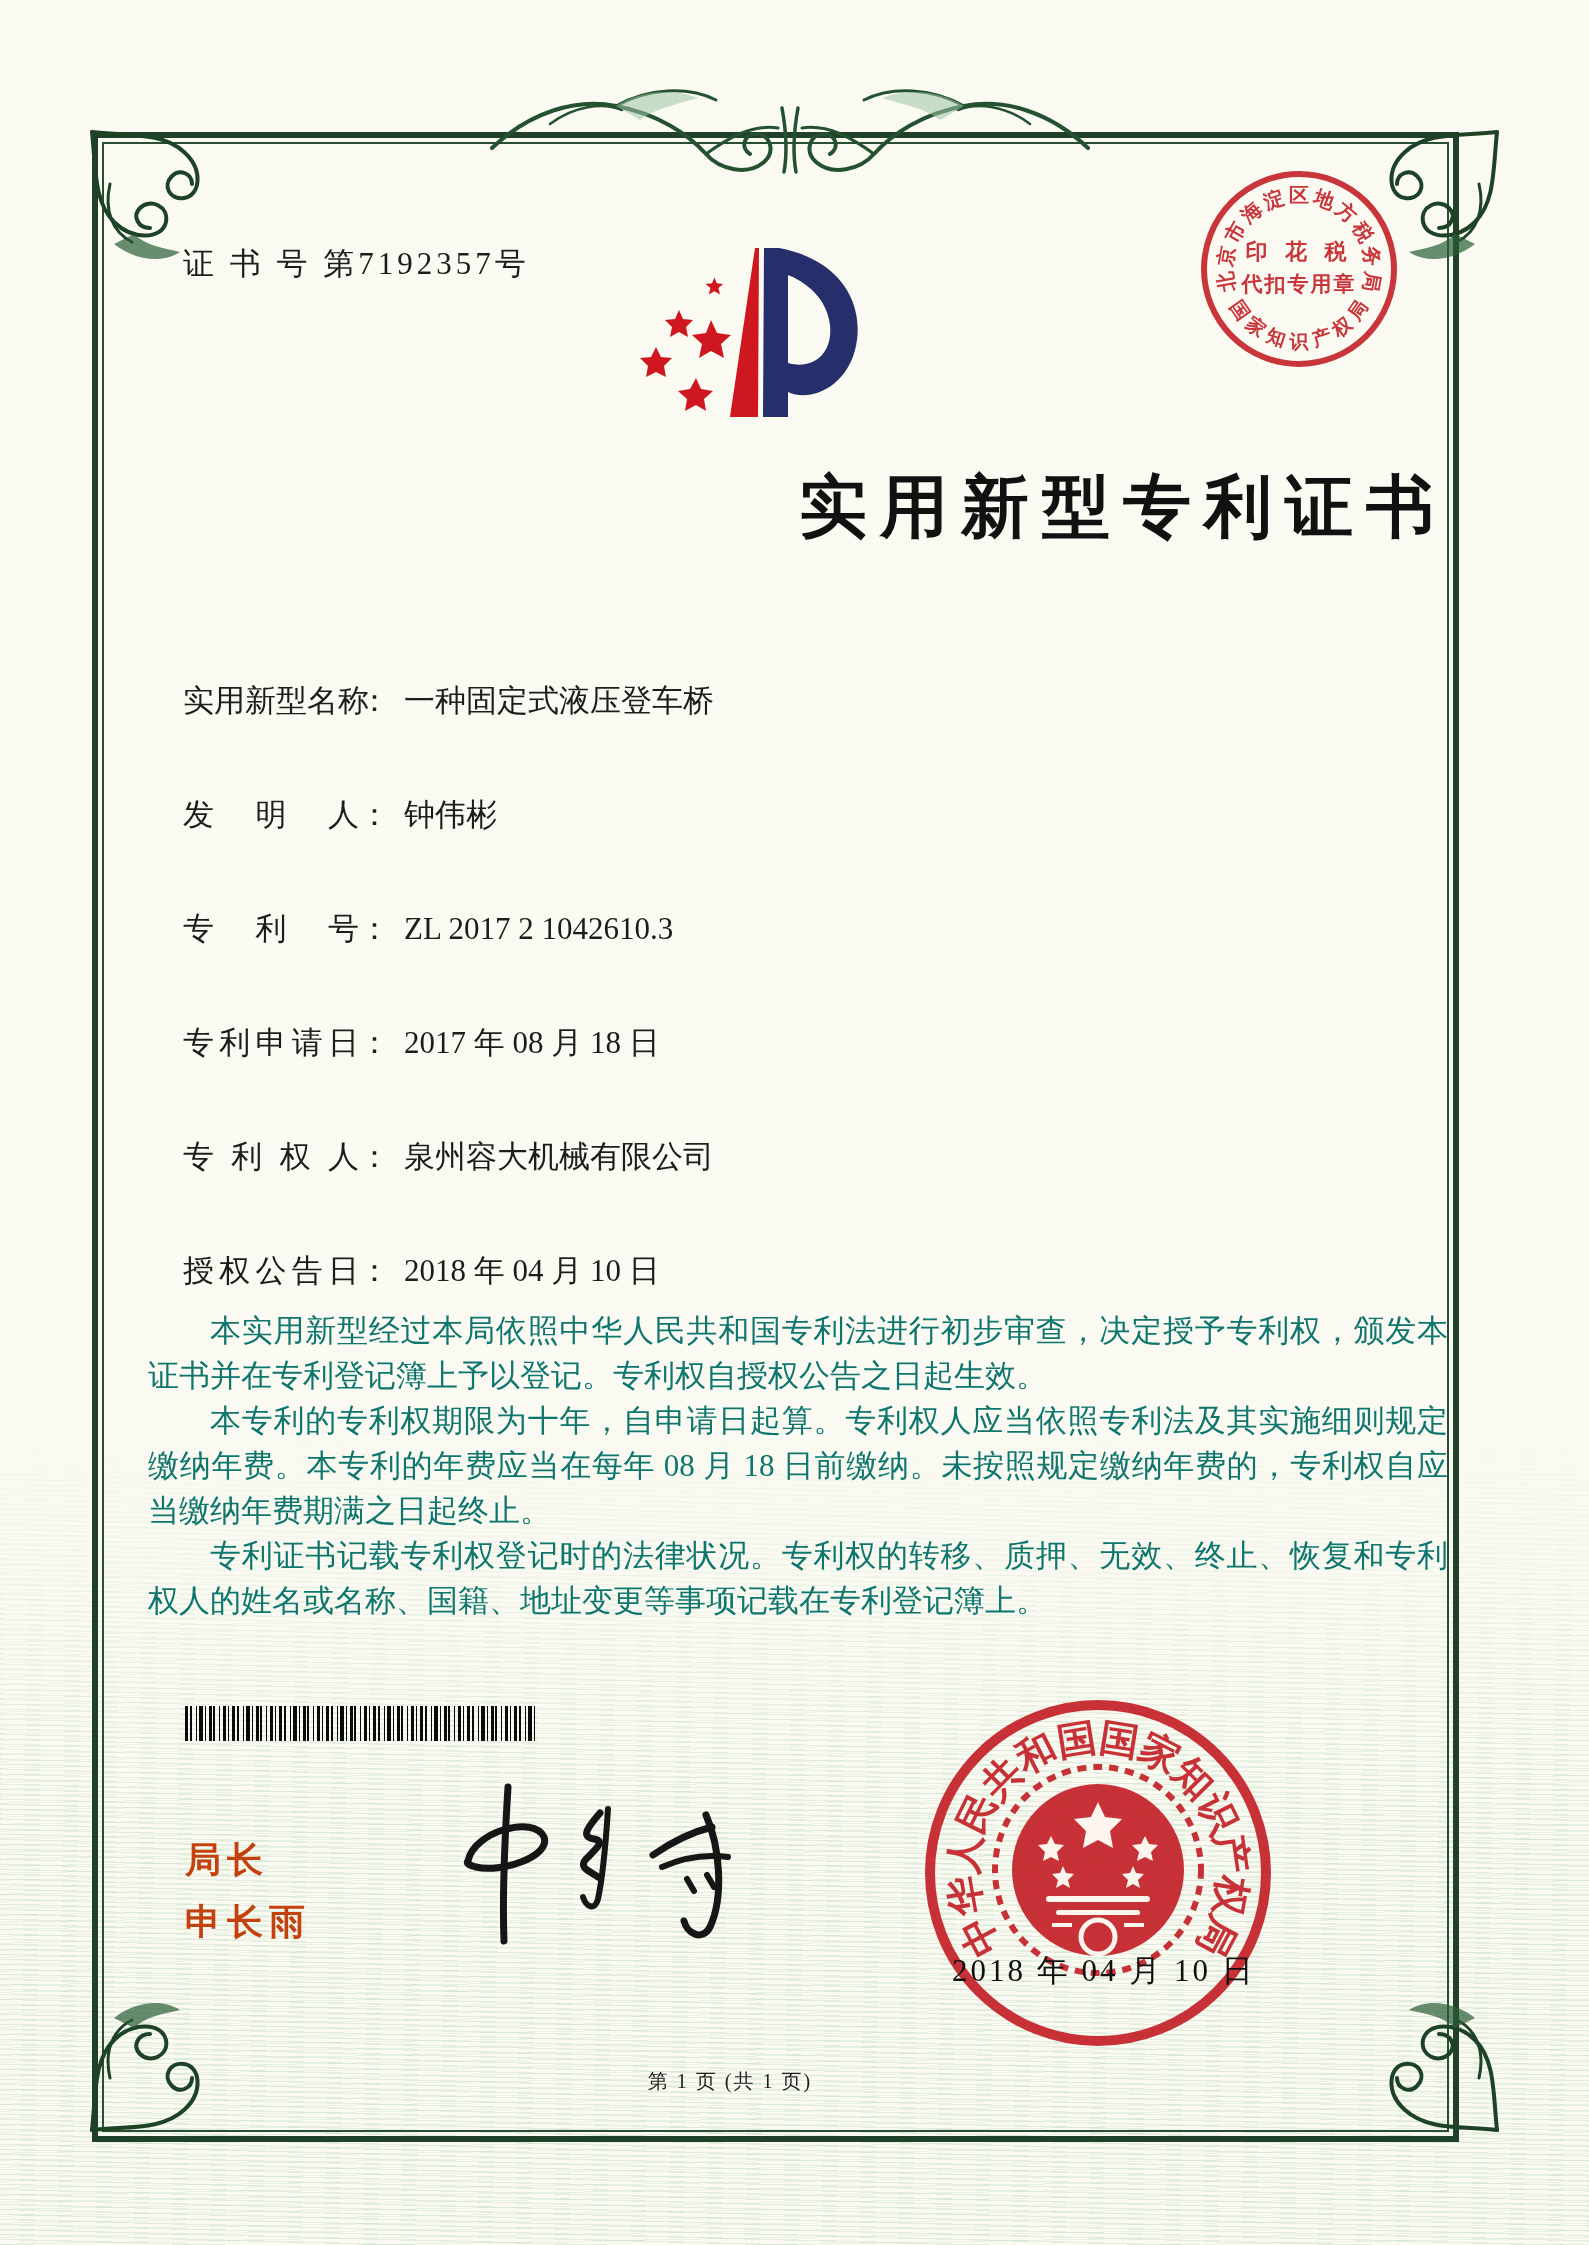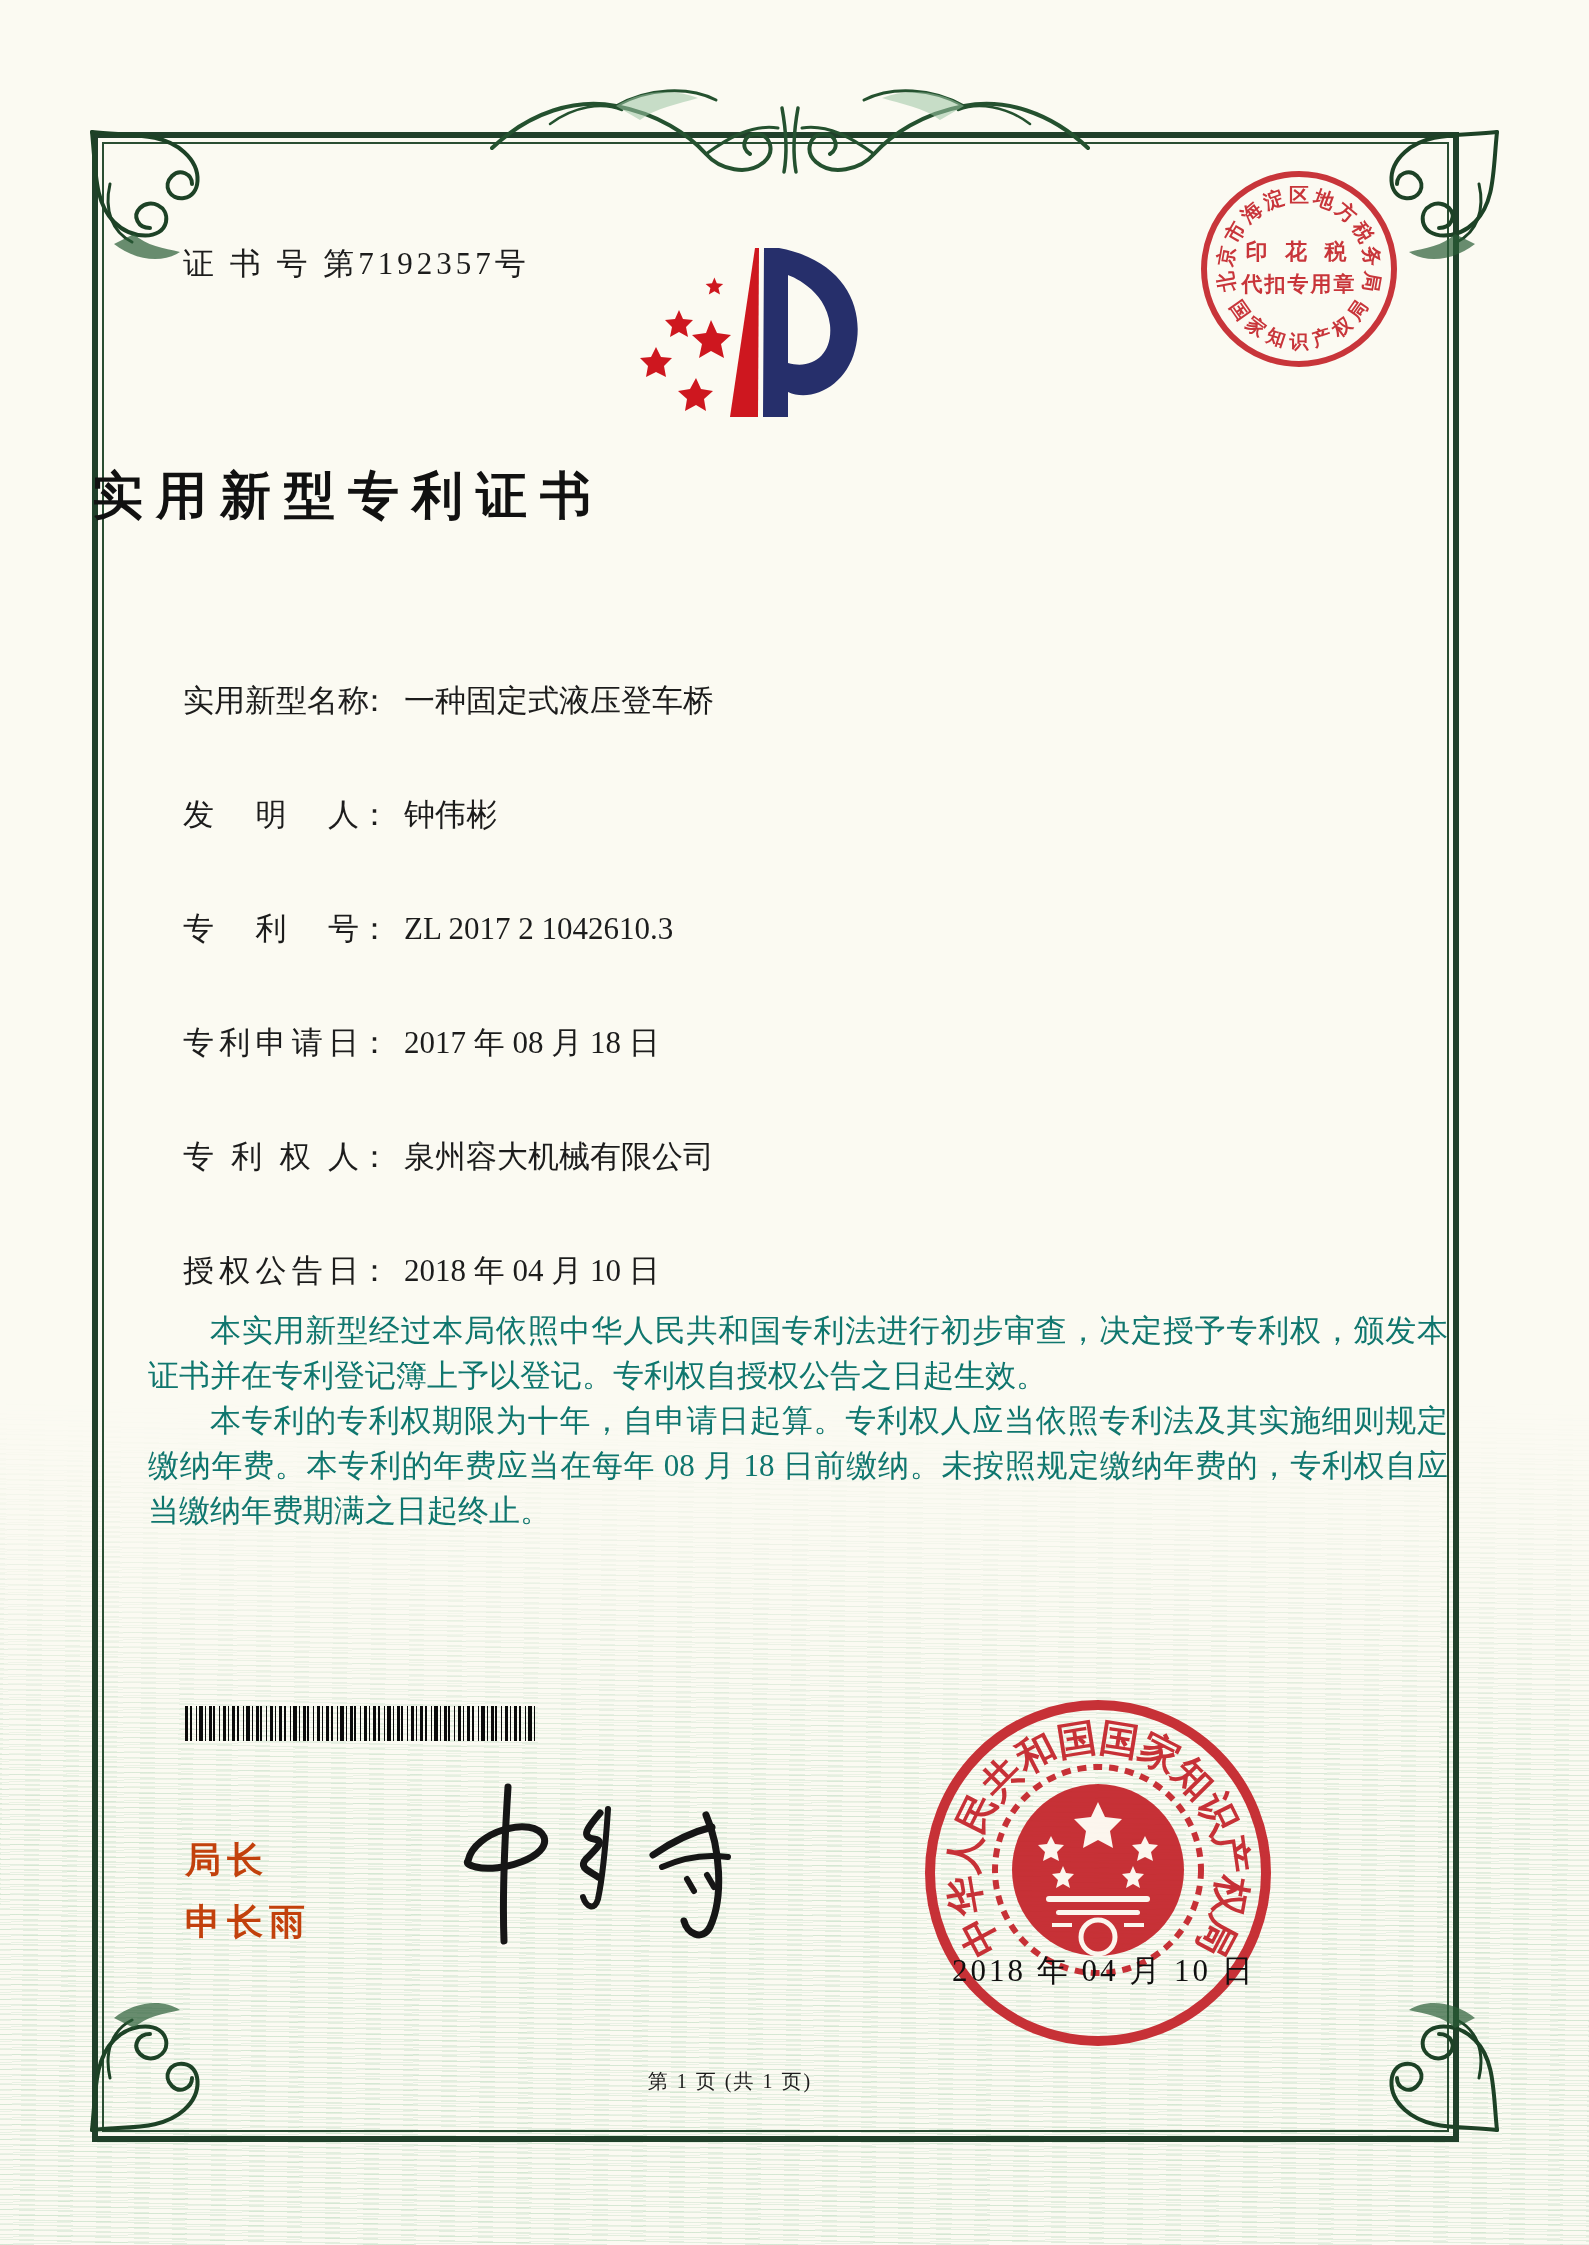--- a/index.html
+++ b/index.html
@@ -28,22 +28,22 @@
   }
   .orn{position:absolute;z-index:2;pointer-events:none;}
   .cert-no{
     position:absolute;left:183px;top:243px;z-index:3;
     font-size:31px;letter-spacing:4px;
   }
   .logo{position:absolute;left:612px;top:220px;z-index:3;}
   .tax-stamp{position:absolute;left:1193px;top:163px;z-index:4;opacity:.93;}
   .tax-stamp text{fill:#c5272d;font-weight:bold;font-family:"Liberation Serif",serif;}
   .title{
-    position:absolute;left:92px;top:462px;width:1355px;text-align:left;z-index:3;
-    font-size:51px;font-weight:bold;letter-spacing:13px;color:#111;
+    position:absolute;left:92px;top:462px;width:1355px;text-align:right;z-index:3;
+    font-size:68px;font-weight:bold;letter-spacing:13px;color:#111;
   }
   .field-row{position:absolute;left:183px;z-index:3;font-size:31px;white-space:nowrap;}
   .field-label{
     display:inline-block;width:176px;text-align:justify;text-align-last:justify;
     vertical-align:top;
   }
   .field-value{margin-left:14px;}
   .body-text{
     position:absolute;left:148px;top:1308px;width:1300px;z-index:3;
     font-size:31px;line-height:45px;text-align:justify;color:#0f766e;
@@ -226,20 +226,21 @@
 <div class="field-row" style="top:1136px;">
   <span class="field-label">专利权人</span><span>：</span><span class="field-value">泉州容大机械有限公司</span>
 </div>
 <div class="field-row" style="top:1250px;">
   <span class="field-label">授权公告日</span><span>：</span><span class="field-value">2018 年 04 月 10 日</span>
 </div>
 
 <div class="body-text">
   <p>本实用新型经过本局依照中华人民共和国专利法进行初步审查，决定授予专利权，颁发本证书并在专利登记簿上予以登记。专利权自授权公告之日起生效。</p>
   <p>本专利的专利权期限为十年，自申请日起算。专利权人应当依照专利法及其实施细则规定缴纳年费。本专利的年费应当在每年 08 月 18 日前缴纳。未按照规定缴纳年费的，专利权自应当缴纳年费期满之日起终止。</p>
+  <p>专利证书记载专利权登记时的法律状况。专利权的转移、质押、无效、终止、恢复和专利权人的姓名或名称、国籍、地址变更等事项记载在专利登记簿上。</p>
 </div>
 
 <div class="barcode"></div>
 
 <div class="director-title">局长</div>
 <div class="director-name">申长雨</div>
 
 <svg class="signature" width="330" height="180" viewBox="0 0 330 180">
   <g fill="none" stroke="#161616" stroke-width="7" stroke-linecap="round">
     <path d="M70,12 C67,60 64,115 66,166"></path>

